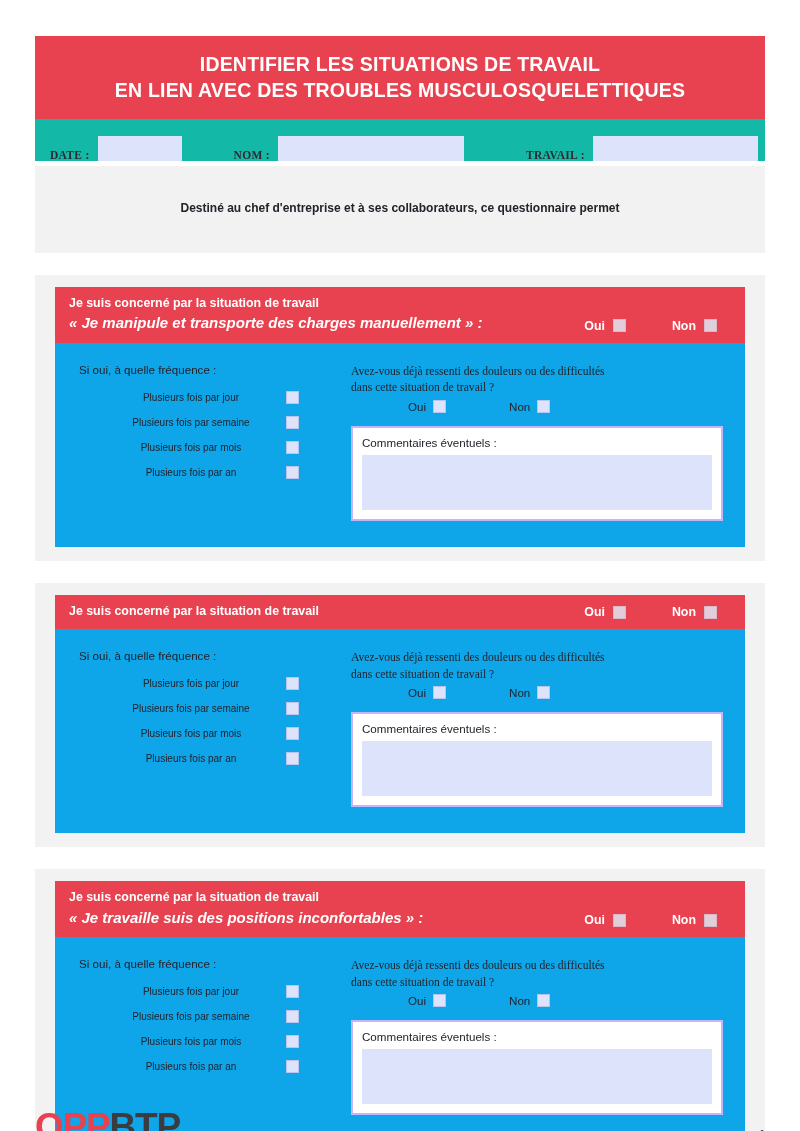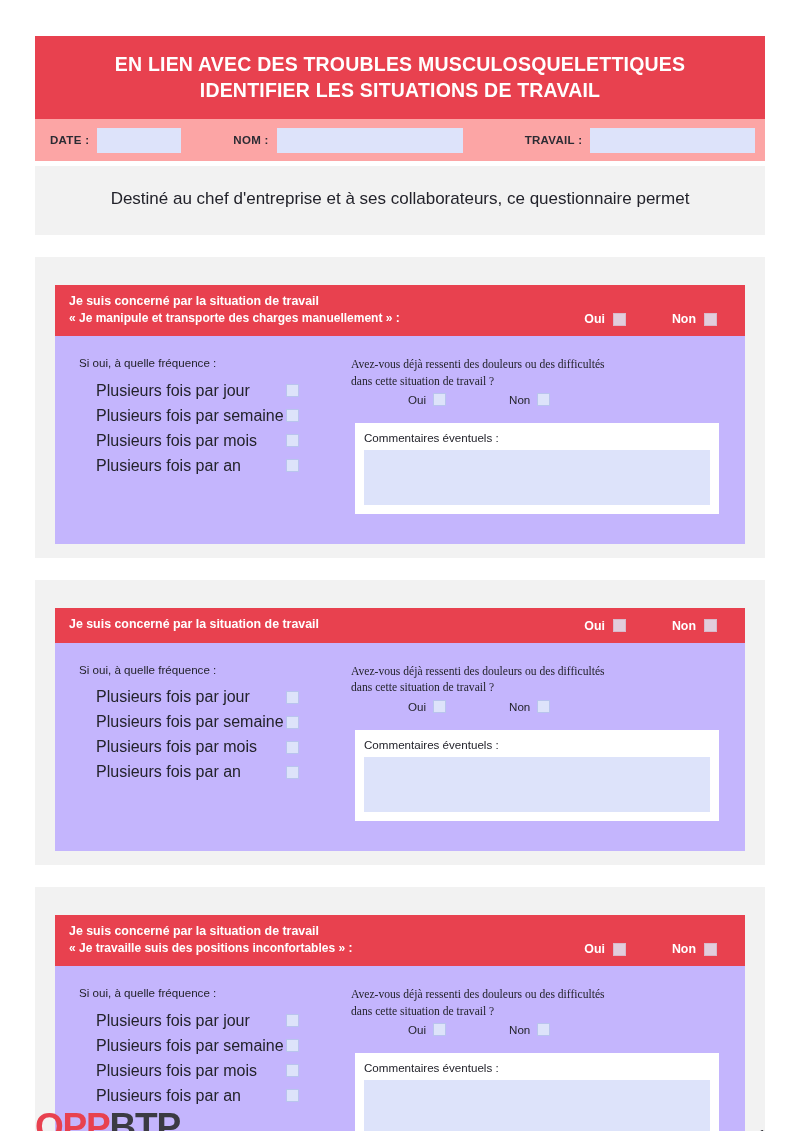--- a/index.html
+++ b/index.html
@@ -35,24 +35,25 @@
     font-size: 19.5px;
     font-weight: bold;
     letter-spacing: 0.2px;
     line-height: 1.34;
     white-space: nowrap;
   }
 
   
   .id-row {
     display: flex;
-    align-items: center;
+    align-items: flex-end;
     height: 42px;
     padding-left: 15px;
-    background: #fca5a5;
+    background: #14b8a6;
+    font-family: Liberation Serif, serif;
   }
   .id-label {
     font-size: 11.5px;
     font-weight: bold;
     color: #2b2b33;
     letter-spacing: 0.3px;
     white-space: nowrap;
   }
   .id-field {
     background: #dde3fa;
@@ -66,52 +67,52 @@
   .sp-b { width: 62px; }
 
   
   .intro {
     background: #f2f2f2;
     text-align: center;
     padding: 20px 40px 22px;
     margin-top: 5px;
   }
   .intro p {
-    margin: 0;
-    font-size: 17px;
-    font-weight: normal;
+    margin: 13px;
+    font-size: 12px;
+    font-weight: bold;
     color: #23232b;
     line-height: 1.55;
   }
 
   
   .section-wrap {
     background: #f2f2f2;
     padding: 12px 20px 14px;
     margin-top: 22px;
   }
   .sec-head {
     background: #e8414f;
     color: #ffffff;
     padding: 8px 14px 9px;
     display: flex;
     align-items: flex-end;
     justify-content: space-between;
-    margin-top: 16px;
   }
   .sec-head-text { flex: 0 0 auto; }
   .sec-head .l1 {
     font-size: 12.4px;
     font-weight: bold;
     line-height: 1.42;
     white-space: nowrap;
   }
   .sec-head .l2 {
-    font-size: 12px;
-    font-weight: bold;
+    font-size: 15px;
+    font-weight: bold;
+    font-style: italic;
     line-height: 1.42;
     white-space: nowrap;
   }
   .head-choices {
     display: flex;
     align-items: center;
     gap: 46px;
     padding-bottom: 1px;
     padding-right: 14px;
   }
@@ -125,43 +126,44 @@
   .cb-red {
     width: 13px;
     height: 13px;
     background: #e2cddb;
     border: 1px solid #d9b9c9;
     box-sizing: border-box;
     display: inline-block;
   }
 
   .sec-body {
-    background: #c4b5fd;
+    background: #0ea5e9;
     display: flex;
     padding: 20px 22px 26px 24px;
   }
   .col-left  { width: 272px; flex: 0 0 272px; }
   .col-right { flex: 1 1 auto; padding-top: 1px; }
 
   .freq-title {
     font-size: 11.6px;
     color: #23232b;
     margin-bottom: 9px;
   }
   .freq-row {
     display: flex;
     align-items: center;
     height: 25px;
     padding-left: 17px;
   }
   .freq-label {
-    font-size: 16px;
+    font-size: 10px;
     color: #23232b;
     width: 190px;
     flex: 0 0 190px;
+    text-align: center;
   }
   .cb-blue {
     width: 13px;
     height: 13px;
     background: #dde3fa;
     border: 1px solid #b9c4ee;
     box-sizing: border-box;
     display: inline-block;
   }
 
@@ -180,21 +182,21 @@
   .pain-choice {
     display: flex;
     align-items: center;
     gap: 7px;
     font-size: 11.6px;
     color: #23232b;
   }
   .pain-gap { width: 63px; }
 
   .comments-box {
-    border: 4px solid #c4b5fd;
+    border: 2px solid #c4b5fd;
     padding: 8px 9px 9px;
     background: #ffffff;
   }
   .comments-label {
     font-size: 11.6px;
     color: #23232b;
     margin-bottom: 6px;
   }
   .comments-field {
     background: #dde3fa;
@@ -225,22 +227,22 @@
     color: #3b3b42;
     padding-bottom: 5px;
   }
 </style>
 </head>
 <body>
 
 <div class="page">
 
   <div class="banner">
+    <div class="line">IDENTIFIER LES SITUATIONS DE TRAVAIL</div>
     <div class="line">EN LIEN AVEC DES TROUBLES MUSCULOSQUELETTIQUES</div>
-    <div class="line">IDENTIFIER LES SITUATIONS DE TRAVAIL</div>
   </div>
 
   <div class="id-row">
     <span class="id-label">DATE :</span>
     <div class="id-field f-date"></div>
     <div class="sp-a"></div>
     <span class="id-label">NOM :</span>
     <div class="id-field f-nom"></div>
     <div class="sp-b"></div>
     <span class="id-label">TRAVAIL :</span>

